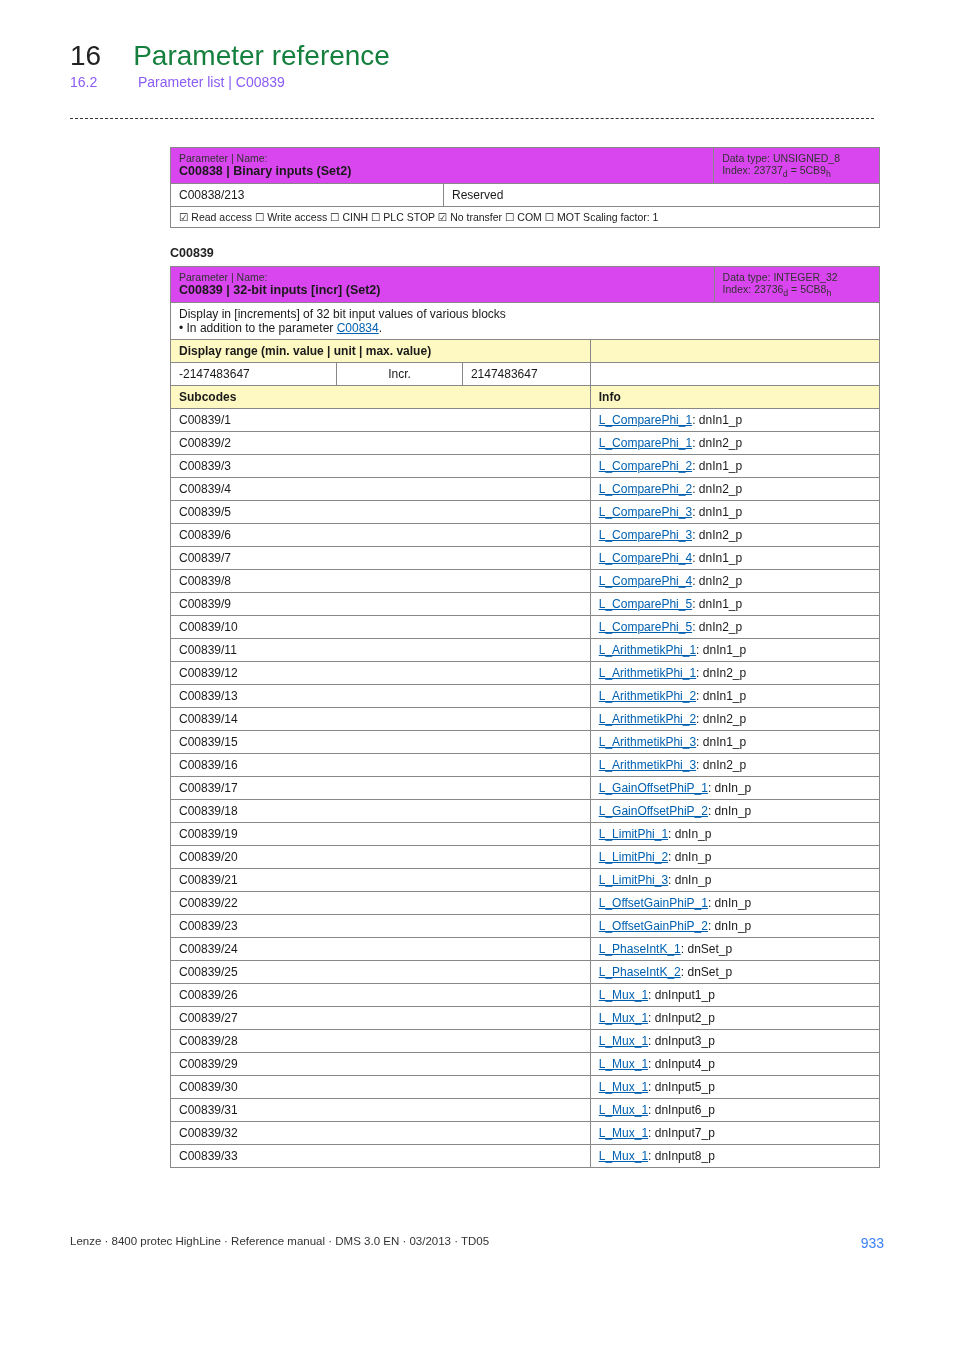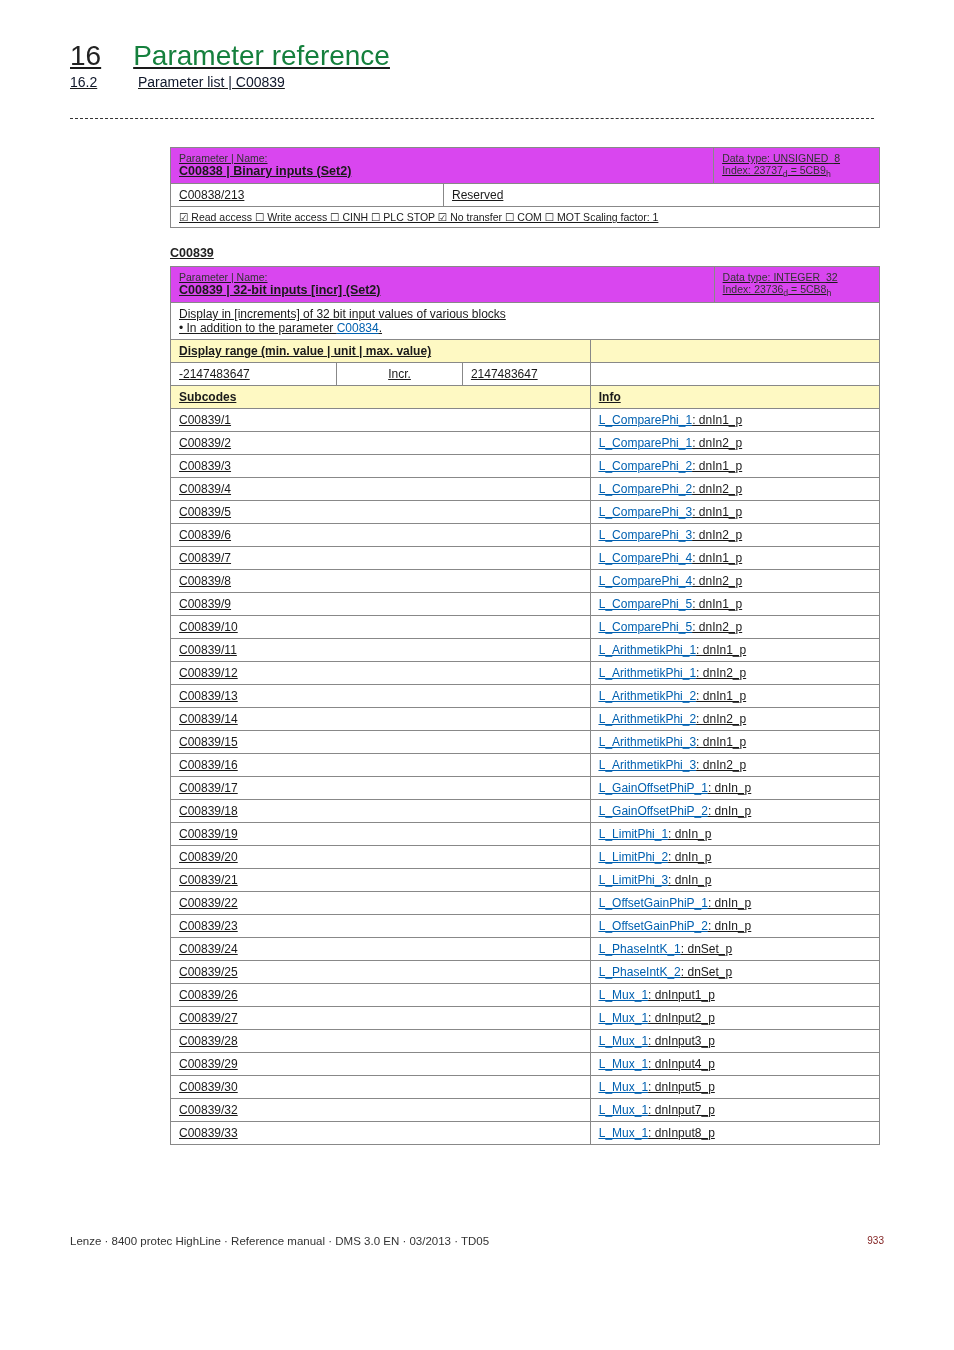--- a/index.html
+++ b/index.html
@@ -9,21 +9,20 @@
     width: 954px;
     font-family: "Segoe UI", "Myriad Pro", Arial, sans-serif;
     font-size: 13px;
     color: #1a1a1a;
     background: #fff;
   }
   .page {
     padding: 40px 70px 40px 70px;
     box-sizing: border-box;
     width: 944px;
-    text-decoration: underline;
   }
   .chapter-line {
     display: flex;
     align-items: baseline;
     gap: 32px;
     margin-bottom: 2px;
   }
   .chapter-num {
     font-size: 28px;
     font-weight: 400;
@@ -32,21 +31,21 @@
   .chapter-title {
     font-size: 28px;
     font-weight: 400;
     color: #15803d;
   }
   .subchapter-line {
     display: flex;
     align-items: baseline;
     gap: 32px;
     font-size: 14px;
-    color: #0f172a;
+    color: #8b5cf6;
     margin-bottom: 28px;
   }
   .subchapter-num { width: 36px; }
   .dashed-rule {
     border: none;
     border-top: 1.3px dashed #333;
     margin: 0 0 28px 0;
   }
 
   
@@ -97,21 +96,21 @@
     left: 0;
     top: 1235px;
     width: 954px;
     box-sizing: border-box;
     padding: 0 70px;
     display: flex;
     justify-content: space-between;
     font-size: 11.5px;
     color: #333;
   }
-  .page-num { font-size: 10px; color: #7f1d1d; }
+  .page-num { font-size: 14px; color: #3b82f6; }
   .flags-row td { font-size: 10.5px; }
   .nowrap { white-space: nowrap; }
 </style>
 </head>
 <body>
 
 <div class="page">
 
   <div class="chapter-line">
     <span class="chapter-num">16</span>
@@ -308,20 +307,24 @@
         </tr>
         <tr>
           <td colspan="3">C00839/29</td>
           <td colspan="2"><a href="#" class="link">L_Mux_1</a><span class="after-link">: dnInput4_p</span></td>
         </tr>
         <tr>
           <td colspan="3">C00839/30</td>
           <td colspan="2"><a href="#" class="link">L_Mux_1</a><span class="after-link">: dnInput5_p</span></td>
         </tr>
         <tr>
+          <td colspan="3">C00839/31</td>
+          <td colspan="2"><a href="#" class="link">L_Mux_1</a><span class="after-link">: dnInput6_p</span></td>
+        </tr>
+        <tr>
           <td colspan="3">C00839/32</td>
           <td colspan="2"><a href="#" class="link">L_Mux_1</a><span class="after-link">: dnInput7_p</span></td>
         </tr>
         <tr>
           <td colspan="3">C00839/33</td>
           <td colspan="2"><a href="#" class="link">L_Mux_1</a><span class="after-link">: dnInput8_p</span></td>
         </tr>
       </tbody>
   </table>
 

